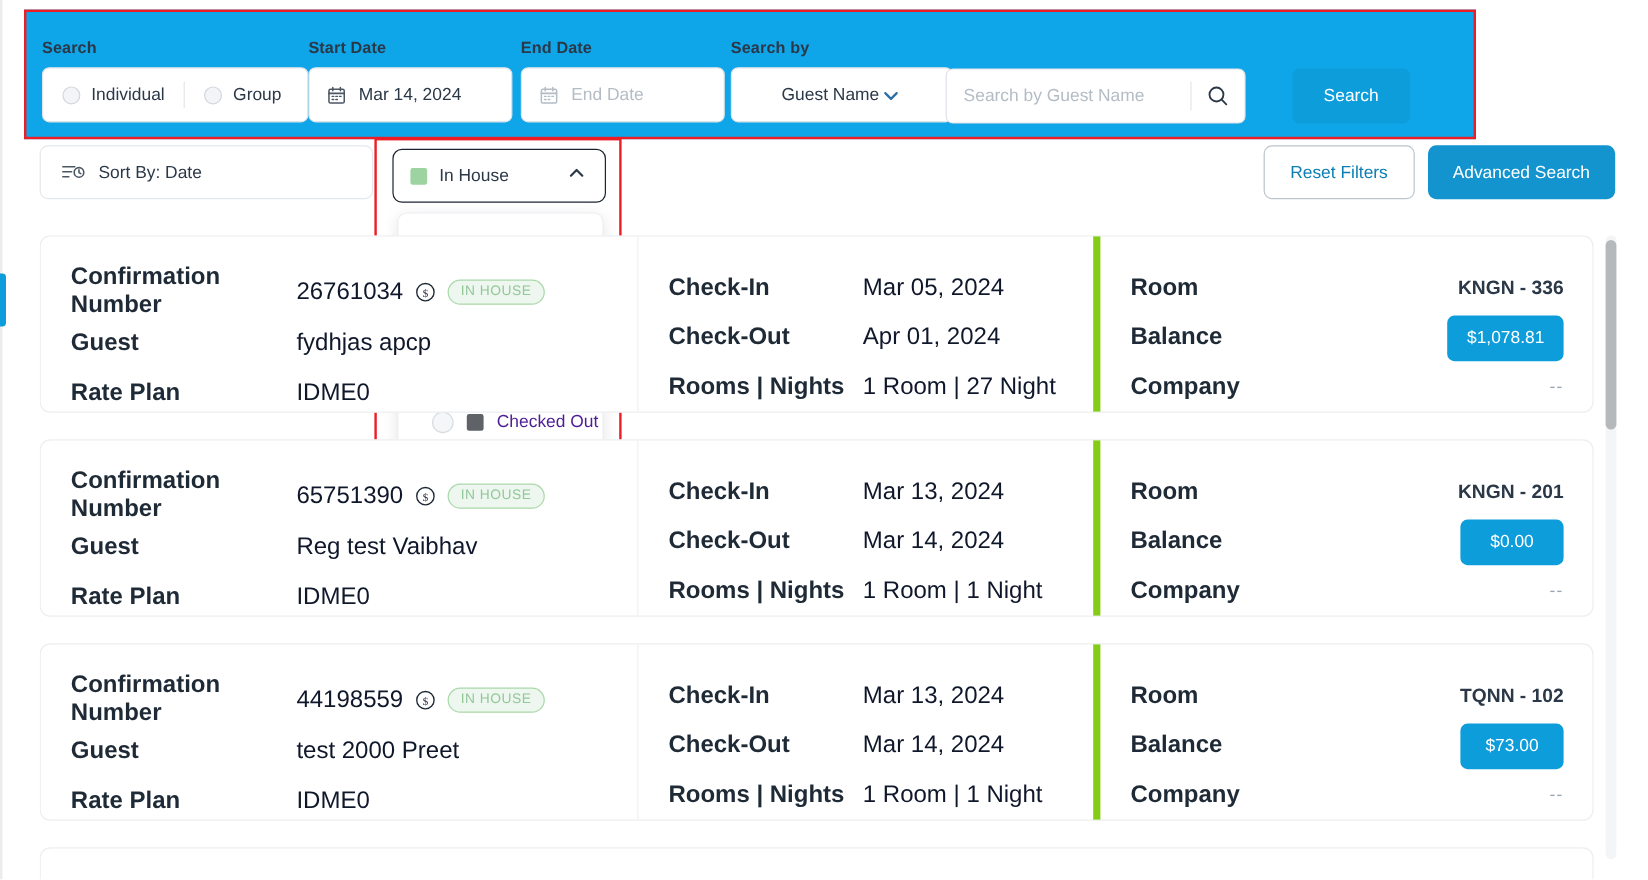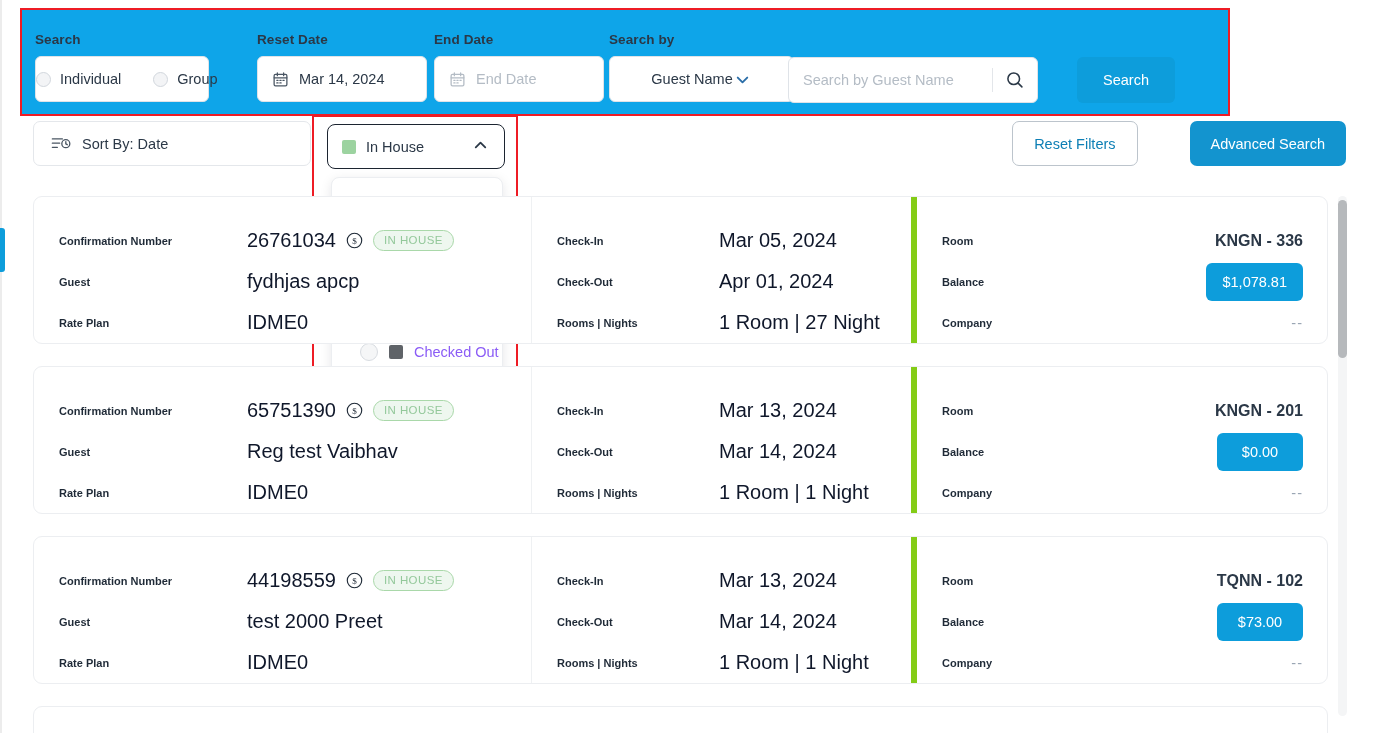--- a/index.html
+++ b/index.html
@@ -23,21 +23,21 @@
   }
   .field-col { position:absolute; top:22px; }
   .field-label {
     font-size:13.5px; font-weight:700; color:#2b3847; letter-spacing:.1px;
     margin-bottom:9px; display:block; white-space:nowrap;
   }
   .ctl {
     height:46px; border:1px solid #dfe3e8; border-radius:6px; background:#fff;
     display:flex; align-items:center; padding:0 14px; font-size:14.5px; color:#2b3847;
   }
-  .radio-group { width:174px; justify-content:flex-start; gap:0; padding:0 0; }
+  .radio-group { width:222px; justify-content:flex-start; gap:0; padding:0 16px; }
   .radio-opt { display:flex; align-items:center; gap:9px; font-size:14.5px; color:#2b3847; }
   .radio-dot {
     width:15px; height:15px; border-radius:50%;
     border:1px solid #d2d7dd; background:#f3f4f6; flex:none;
   }
   .radio-sep { width:1px; height:22px; background:#e3e6ea; margin:0 16px; }
 
   .date-ctl { width:170px; gap:10px; }
   .date-ctl.placeholder span { color:#b4bcc5; }
   .ico { flex:none; display:inline-flex; align-items:center; }
@@ -73,54 +73,54 @@
   .status-trigger .chev { margin-left:auto; color:#2b3847; }
   .swatch { width:14px; height:14px; border-radius:2px; flex:none; }
 
   .status-menu {
     position:absolute; left:17px; top:60px; width:172px; height:245px;
     background:#fff; border:1px solid #eceef1; border-radius:8px;
     box-shadow:0 3px 12px rgba(16,24,40,.10); overflow:hidden;
   }
   .status-opt {
     height:44px; display:flex; align-items:center; gap:11px; padding:0 0 0 28px;
-    font-size:14.5px; color:#8b5cf6; cursor:pointer;
+    font-size:14.5px; color:#4c1d95; cursor:pointer;
   }
   .status-opt.selected { background:#f7f8f9; }
   .opt-radio {
     width:18px; height:18px; border-radius:50%;
     border:1px solid #d8dce1; background:#f5f6f7; flex:none;
   }
   .opt-radio.checked {
     border-color:#0d9ddb; background:#0d9ddb;
     display:flex; align-items:center; justify-content:center;
   }
   .opt-radio.checked svg { display:block; }
   .status-opt .opt-label { white-space:nowrap; }
 
   .right-actions { position:absolute; right:27px; top:121px; display:flex; gap:11px; align-items:center;border-radius:14px; }
   .btn-outline {
     height:45px; padding:0 21px; background:#fff; color:#0d7fb5;
     border:1px solid #bcc4cc; border-radius:7px; font-size:14.5px;
   }
-  .btn-adv { height:45px; padding:0 21px; background:#1394cf; color:#fff; font-size:14.5px; border-radius:7px;margin-left:41px; }
+  .btn-adv { height:45px; padding:0 21px; background:#1394cf; color:#fff; font-size:14.5px; border-radius:7px; }
 
   
   .results { position:absolute; left:33px; top:196px; width:1300px; height:537px; overflow:hidden; }
   .card {
     width:1295px; background:#fff; border:1px solid #eceef1; border-radius:9px;
     height:148px; margin-bottom:22px; display:flex; align-items:stretch;
   }
   .col { padding:23px 0 0 0; }
   .col-a { width:497px; padding-left:25px; }
   .col-b { width:380px; padding-left:25px; border-left:1px solid #eff1f3; }
   .col-c { flex:1; padding-left:25px; padding-right:24px; border-left:6px solid #84cc16; }
 
   .row { display:flex; align-items:center; min-height:41px; }
-  .row-lbl { font-size:11px; font-weight:700; color:#1f2a37; width:188px; flex:none; }
+  .row-lbl { font-size:20px; font-weight:700; color:#1f2a37; width:188px; flex:none; }
   .row-lbl.b { width:162px; }
   .row-val { font-size:20px; color:#0f172a; }
   .row-val.dark { color:#2b3847; font-weight:700; font-size:16px; }
 
   .conf-line { display:flex; align-items:center; gap:9px; }
   .coin { width:19px; height:19px; flex:none; }
   .pill {
     border:1px solid #a9d8a9; color:#93c89a; background:#eef7ef;
     border-radius:11px; padding:2px 10px; font-size:11.5px; letter-spacing:.4px;
     white-space:nowrap; line-height:15px;
@@ -155,21 +155,21 @@
         </div>
         <div class="radio-sep"></div>
         <div class="radio-opt">
           <span class="radio-dot"></span>
           <span>Group</span>
         </div>
       </div>
     </div>
 
     <div class="field-col" style="left:235px;">
-      <span class="field-label">Reset Date</span>
+      <span class="field-label">Start Date</span>
       <div class="ctl date-ctl">
         <span class="ico">
           <svg width="17" height="17" viewBox="0 0 20 20" fill="none" stroke="#4a5663" stroke-width="1.5">
             <rect x="2.5" y="4" width="15" height="13.5" rx="1.6"></rect>
             <path d="M2.5 8h15M6.3 2.3v3.2M13.7 2.3v3.2" stroke-linecap="round"></path>
             <path d="M5.6 11h1.6M9.2 11h1.6M12.8 11h1.6M5.6 14h1.6M9.2 14h1.6" stroke-width="1.3" stroke-linecap="round"></path>
           </svg>
         </span>
         <span>Mar 14, 2024</span>
       </div>

